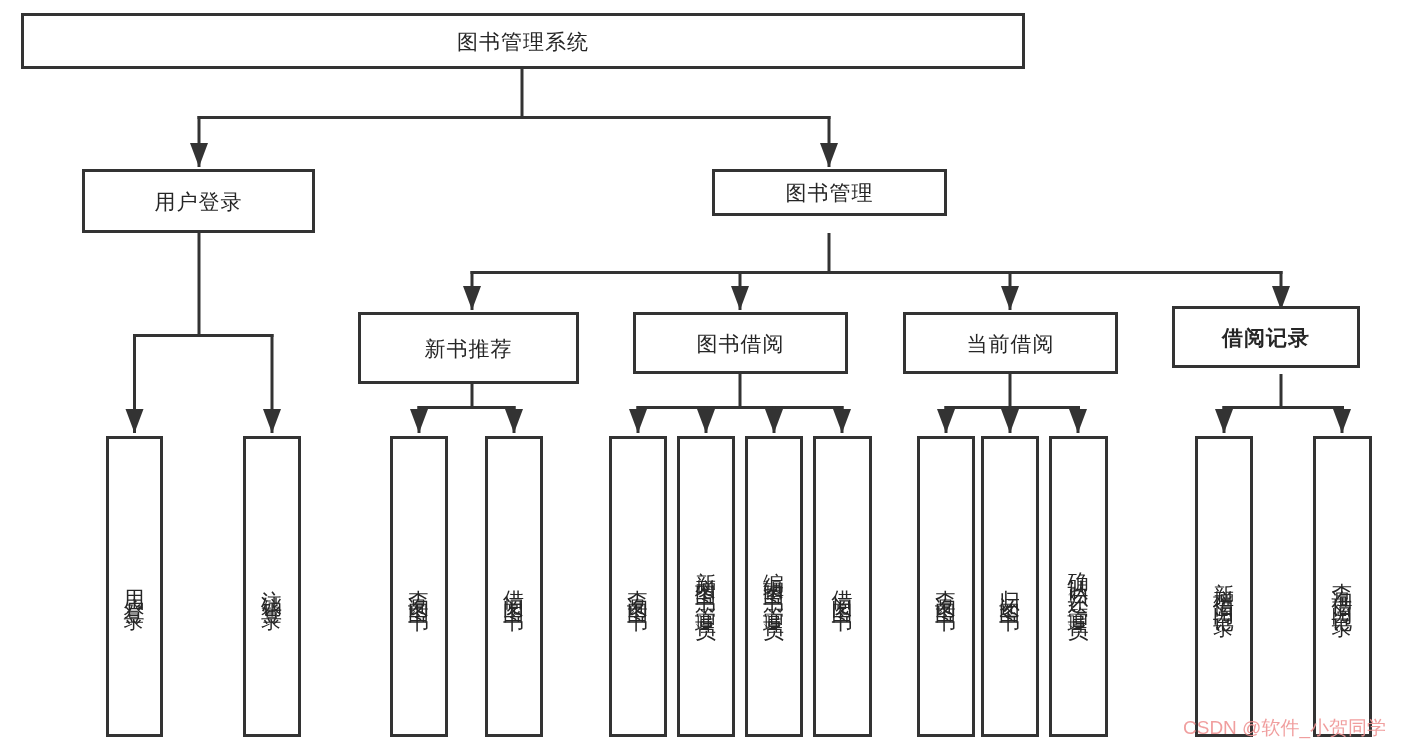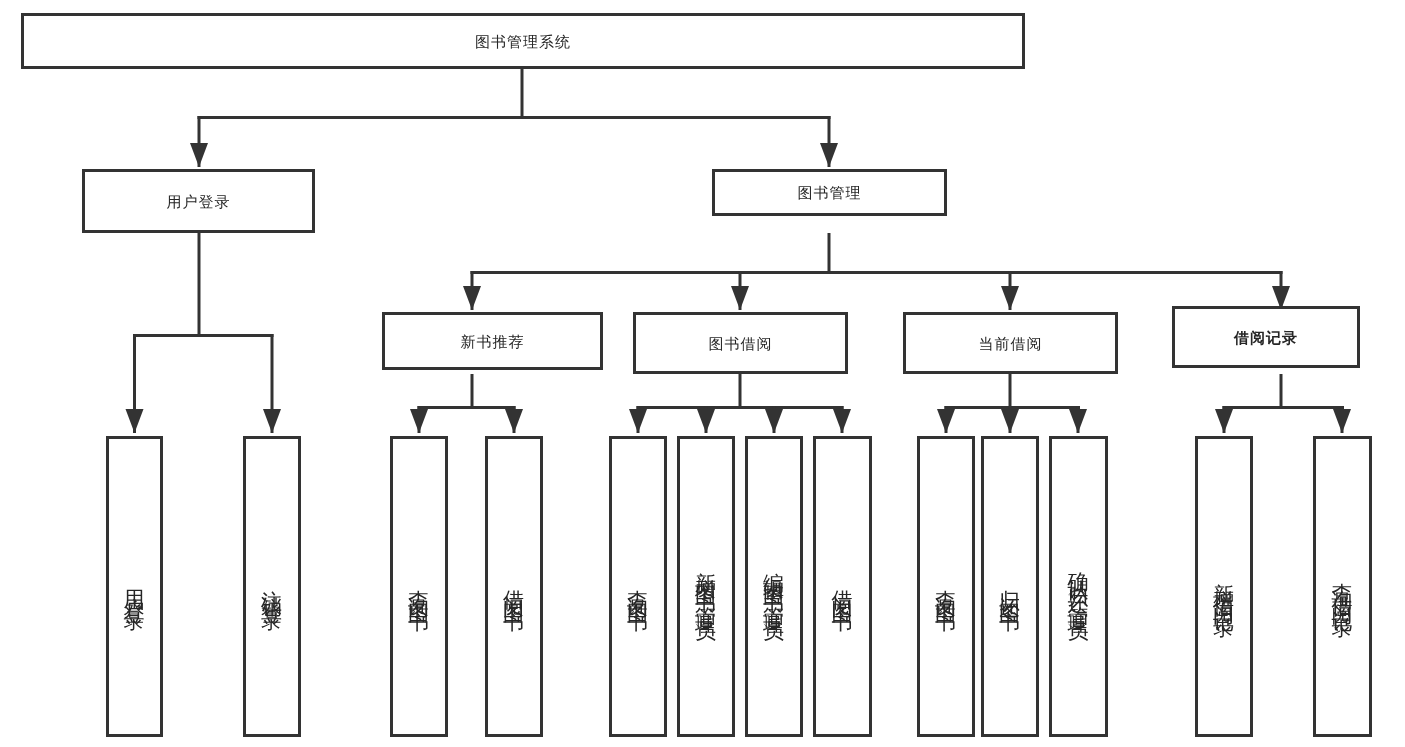--- a/index.html
+++ b/index.html
@@ -22,37 +22,37 @@
   }
   .node {
     position: absolute;
     box-sizing: border-box;
     border: 3px solid #333333;
     background: #ffffff;
     display: flex;
     align-items: center;
     justify-content: center;
     color: #262626;
-    font-size: 15px;
+    font-size: 21px;
     letter-spacing: 1px;
     text-align: center;
     line-height: 1;
   }
   .leaf {
     writing-mode: vertical-rl;
     text-orientation: mixed;
     letter-spacing: 7px;
     font-size: 21px;
     padding: 6px 0;
   }
   
   .n-root   { left: 21px;   top: 13px;  width: 1004px; height: 56px; }
   .n-login  { left: 82px;   top: 169px; width: 233px;  height: 64px; }
   .n-mgmt   { left: 712px;  top: 169px; width: 235px;  height: 47px; }
-  .n-newbk  { left: 382px;  top: 312px; width: 221px;  height: 58px; }
+  .n-newbk  { left: 358px;  top: 312px; width: 221px;  height: 72px; }
   .n-borrow { left: 633px;  top: 312px; width: 215px;  height: 62px; }
   .n-currnt { left: 903px;  top: 312px; width: 215px;  height: 62px; }
   .n-record { left: 1172px; top: 306px; width: 188px;  height: 62px; font-weight: bold; }
   
   .l1a { left: 106px;  top: 436px; width: 57px; height: 301px; }
   .l1b { left: 243px;  top: 436px; width: 58px; height: 301px; }
   .l2a { left: 390px;  top: 436px; width: 58px; height: 301px; }
   .l2b { left: 485px;  top: 436px; width: 58px; height: 301px; }
   .l3a { left: 609px;  top: 436px; width: 58px; height: 301px; }
   .l3b { left: 677px;  top: 436px; width: 58px; height: 301px; }
@@ -161,13 +161,14 @@
   <div class="node leaf l3c">编辑图书（管理员）</div>
   <div class="node leaf l3d">借阅图书</div>
 
   <div class="node leaf l4a">查询图书</div>
   <div class="node leaf l4b">归还图书</div>
   <div class="node leaf l4c">确认归还（管理员）</div>
 
   <div class="node leaf l5a">新增借阅记录</div>
   <div class="node leaf l5b">查询借阅记录</div>
 
+  <div id="watermark">CSDN @软件_小贺同学</div>
 </div>
 
 </body></html>

